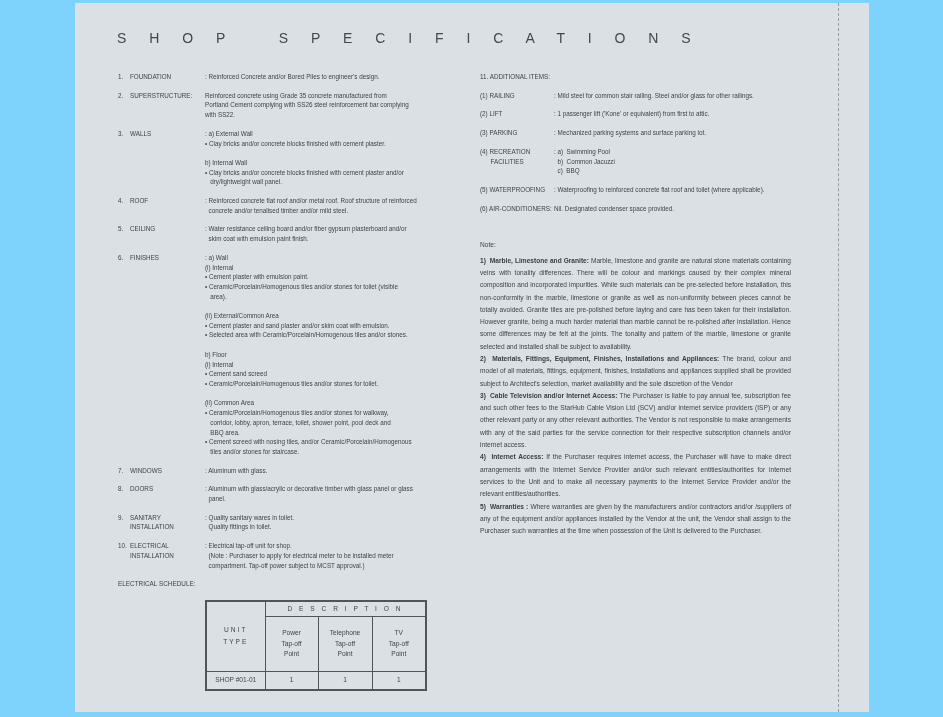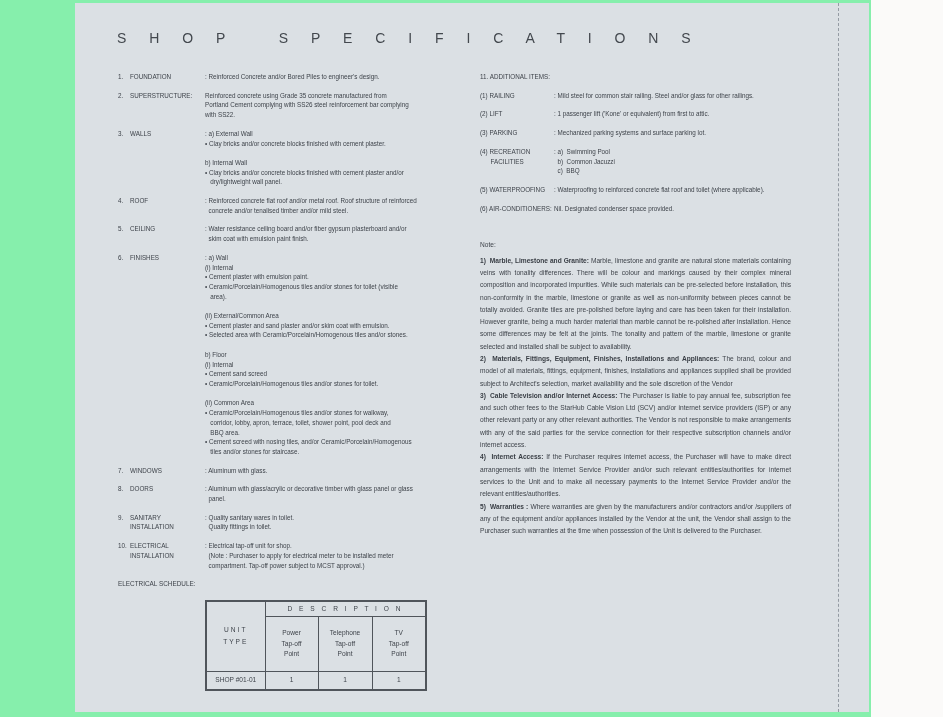--- a/index.html
+++ b/index.html
@@ -1,16 +1,16 @@
 <!DOCTYPE html>
 <html><head>
 <meta charset="utf-8">
 <style>
   html,body{margin:0;padding:0;background:#fbfaf9;}
-  .page{position:relative;width:871px;height:717px;background:#86efac;overflow:hidden;
+  .page{position:relative;width:943px;height:717px;background:#7dd3fc;overflow:hidden;
         font-family:"Liberation Sans", sans-serif;color:#3e434a;}
   .panel{position:absolute;left:75px;top:3px;width:794px;height:709px;background:#dbe0e4;}
   .dashline{position:absolute;left:838px;top:3px;height:709px;width:0;
             border-left:1px dashed #949ba3;}
   .doc-title{position:absolute;left:117px;top:30px;font-size:14px;letter-spacing:7.5px;
              word-spacing:4px;color:#43484e;font-weight:400;white-space:pre;}
   .col-left{position:absolute;left:118px;top:72px;width:340px;}
   .col-right{position:absolute;left:480px;top:72px;width:312px;}
   .listing{font-size:6.3px;line-height:9.7px;}
   .spec-row{display:flex;align-items:flex-start;margin-bottom:9px;}

